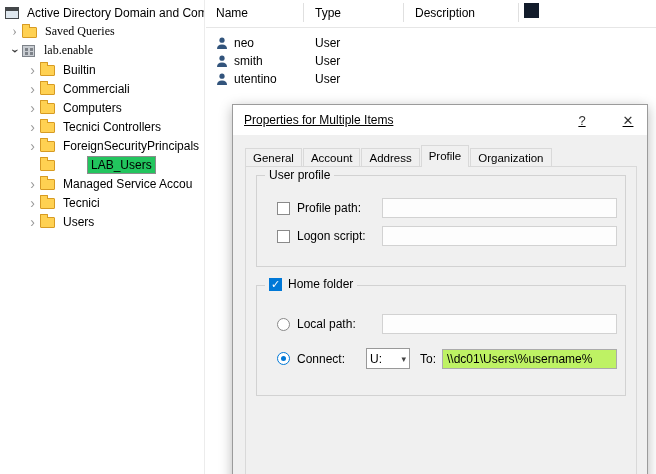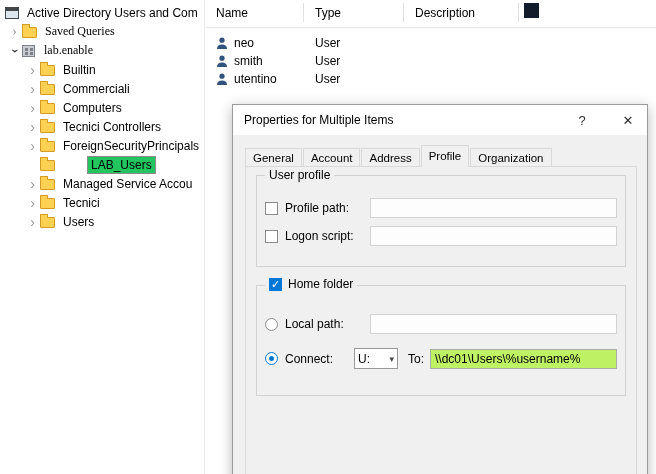--- a/index.html
+++ b/index.html
@@ -40,36 +40,36 @@
   .lrow{height:18px;display:flex;align-items:center;padding-left:10px;}
   .lrow.first{margin-top:6px;}
   .uicon{width:13px;flex:none;margin-right:5px;display:flex;align-items:center;}
   .cell-name{width:81px;flex:none;}
   .cell-type{width:100px;flex:none;}
   .cell-desc{flex:1;}
 
   
   .dialog{position:absolute;left:232px;top:104px;width:416px;height:382px;background:#f0f0f0;
           border:1px solid #9b9b9b;box-shadow:0 3px 12px rgba(0,0,0,.28);box-sizing:border-box;}
-  .titlebar{height:30px;background:#fff;display:flex;align-items:center;}
+  .titlebar{height:30px;background:#fff;display:flex;align-items:center;text-decoration:underline;}
   .dlg-title{margin-left:11px;flex:1;}
   .help-btn,.close-btn{width:38px;height:30px;display:flex;align-items:center;justify-content:center;
           color:#333;font-size:13px;cursor:default;}
   .help-btn{margin-right:8px;}
 
   .tabs{display:flex;align-items:flex-end;margin:10px 0 0 12px;position:relative;}
   .tab{position:relative;z-index:1;height:19px;line-height:18px;padding:0 7px;margin-right:1px;
        border:1px solid #d9d9d9;background:#f0f0f0;font-size:11.5px;box-sizing:border-box;cursor:default;}
   .tab.active{z-index:3;height:22px;line-height:21px;border-bottom:none;}
   .tabpage{position:relative;z-index:2;margin:-1px 10px 0 12px;border:1px solid #d9d9d9;background:#f0f0f0;
        padding:8px;height:340px;box-sizing:border-box;}
 
   .instructions{margin:4px 2px 22px 2px;width:372px;line-height:1.3;}
 
-  .groupbox{position:relative;border:1px solid #d2d2d2;margin:0 2px 18px 2px;padding:14px 8px 12px 8px;}
+  .groupbox{position:relative;border:1px solid #d2d2d2;margin:0 2px 18px 2px;padding:14px 8px 12px 20px;}
   .legend{position:absolute;top:-8px;left:8px;background:#f0f0f0;padding:0 4px;}
   .legend-check{display:flex;align-items:center;gap:6px;top:-9px;}
 
   .ctlrow{display:flex;align-items:center;margin:8px 0;}
   .ctlrow.tall{margin:14px 0;}
   .ctl-label{margin-left:7px;width:85px;flex:none;}
   .ctl-label.narrow{width:69px;}
 
   .checkbox{width:13px;height:13px;flex:none;border:1px solid #8a8a8a;background:#fff;box-sizing:border-box;position:relative;}
   .checkbox.checked{background:#0078d7;border-color:#0078d7;}
@@ -87,21 +87,21 @@
   .to-label{flex:none;margin-right:6px;}
 </style>
 </head>
 <body>
 
 <div class="screen">
 
   <div class="tree-pane">
     <div class="trow lvl0">
       <span class="cicon"></span>
-      <span class="tlabel">Active Directory Users and Com</span>
+      <span class="tlabel">Active Directory Domain and Com</span>
     </div>
     <div class="trow lvl1">
       <span class="chev"></span>
       <span class="ficon"></span>
       <span class="tlabel">Saved Queries</span>
     </div>
     <div class="trow lvl1">
       <span class="chev open"></span>
       <span class="dicon"></span>
       <span class="tlabel">lab.enable</span>

